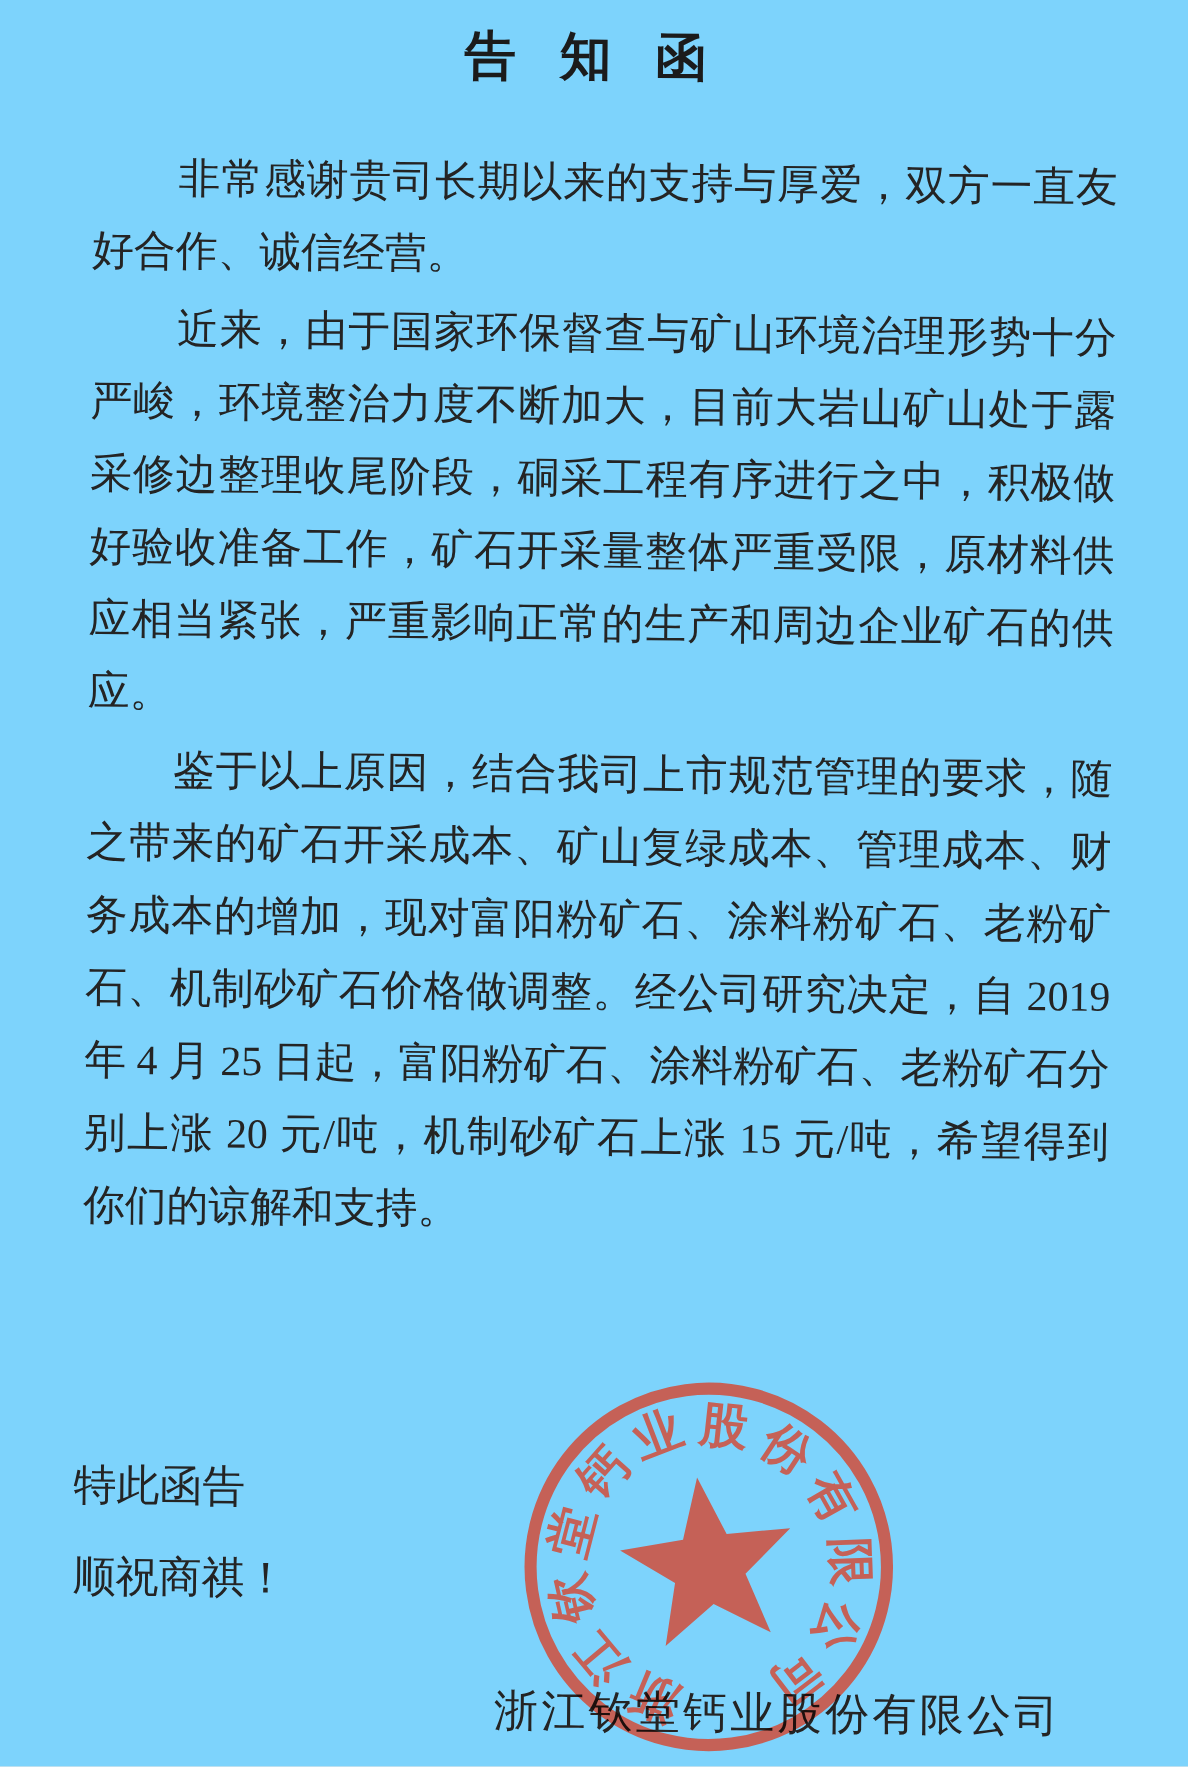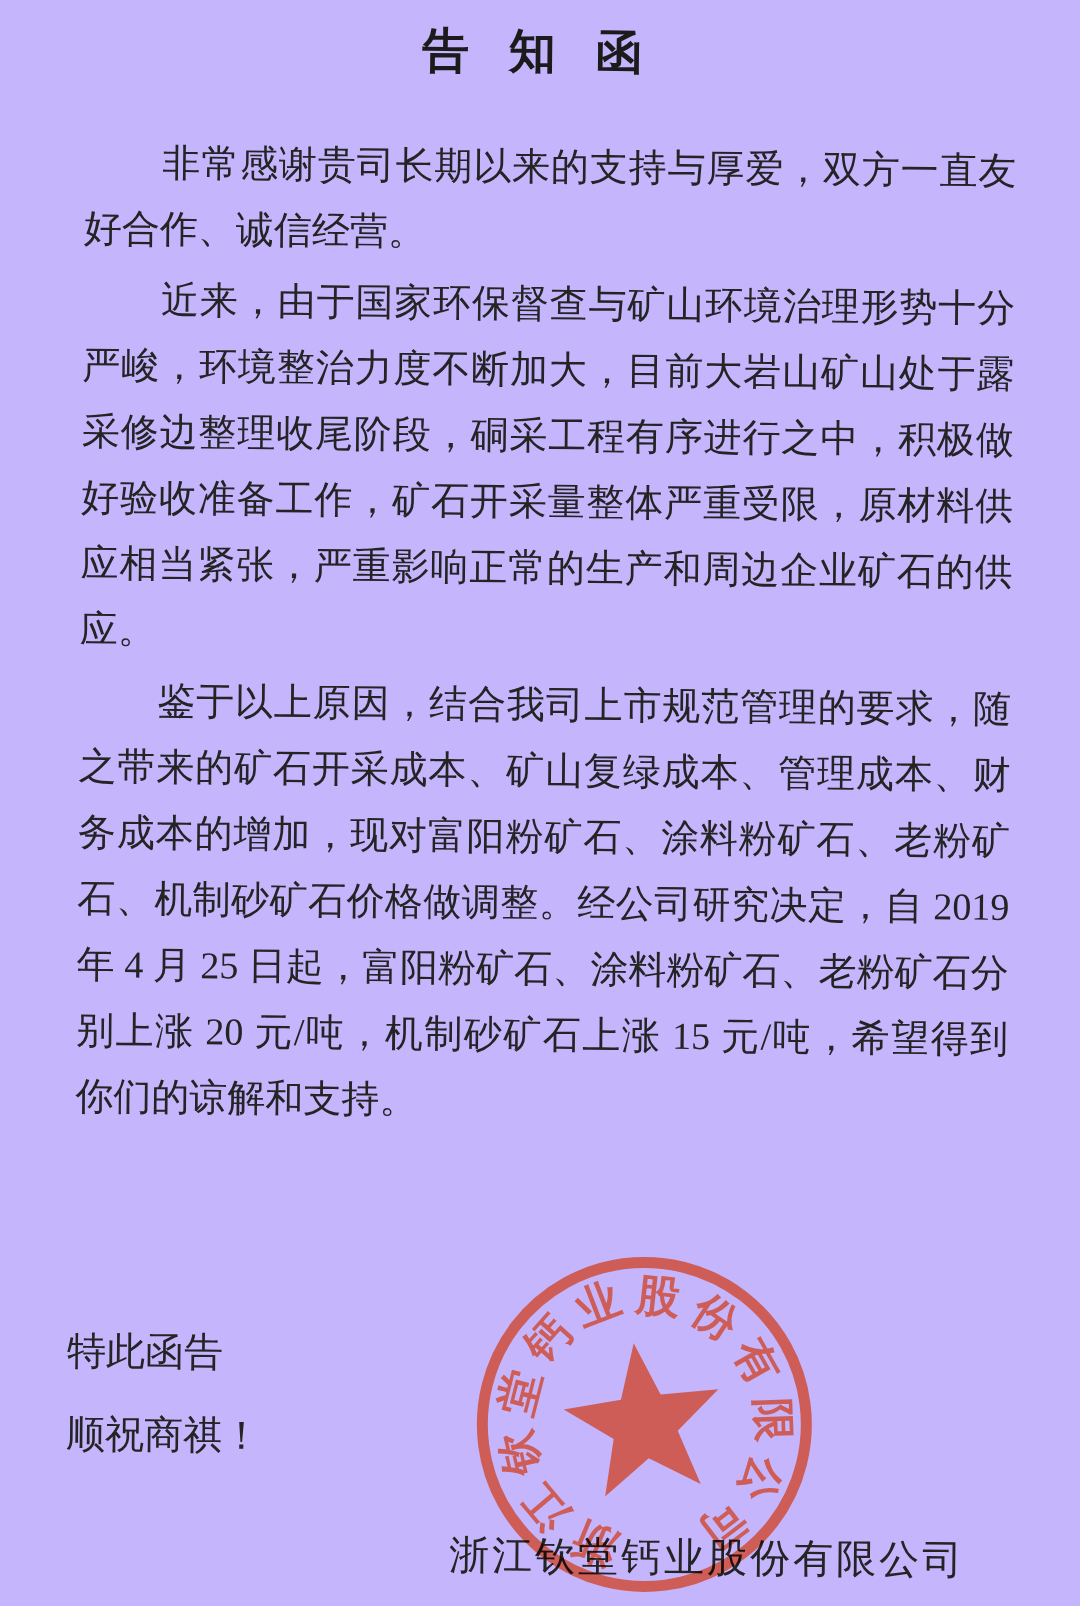--- a/index.html
+++ b/index.html
@@ -1,20 +1,20 @@
 <!DOCTYPE html>
 <html><head>
 <meta charset="utf-8">
 <style>
   html,body{margin:0;padding:0;background:#e8e8e8;}
   .page{
     position:relative;
     width:1080px;height:1606px;
     margin:0 auto;
-    background:#c4b5fd;
+    background:#7dd3fc;
     overflow:hidden;
     font-family:"Liberation Serif","DejaVu Serif",serif;
     color:#242424;
   }
   .content{
     position:absolute;inset:0;
     transform:rotate(0.55deg);
     transform-origin:500px 0px;
   }
   .title{

